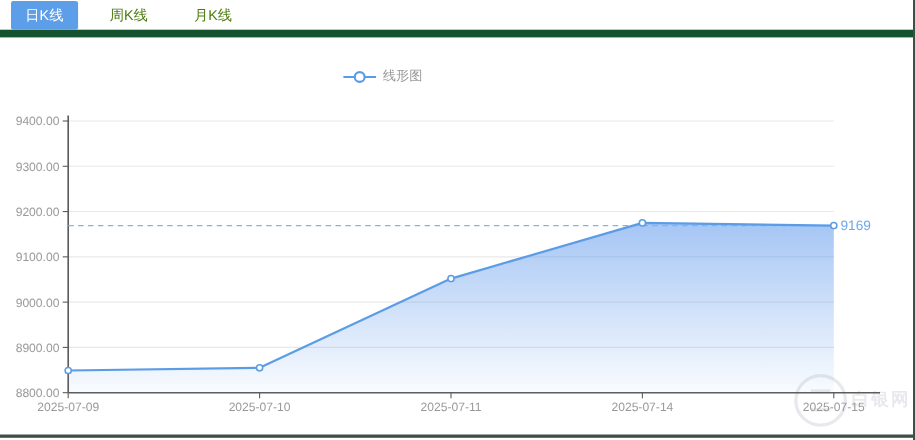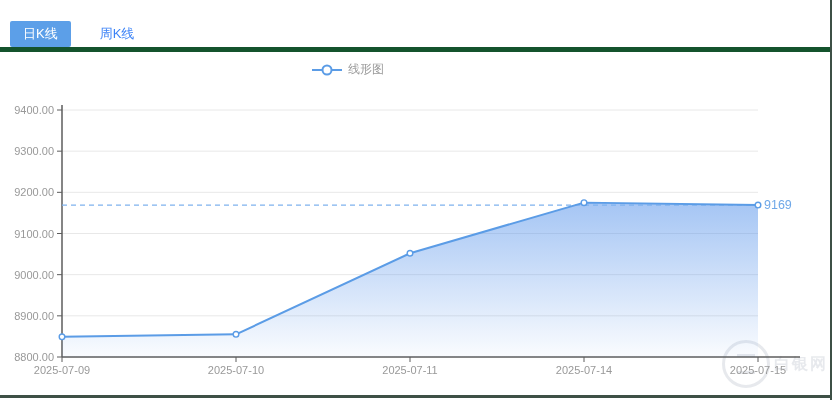--- a/index.html
+++ b/index.html
@@ -1,42 +1,43 @@
 <!DOCTYPE html>
 <html><head>
 <meta charset="utf-8">
 <style>
   html,body{margin:0;padding:0;}
   body{font-family:"Liberation Sans","DejaVu Sans",sans-serif;background:#fff;}
   .stage{position:relative;width:832px;height:400px;background:#ffffff;overflow:hidden;}
   .edge-right{position:absolute;top:0;right:0;width:2px;height:100%;background:#3e5046;}
   .edge-bottom{position:absolute;left:0;bottom:2px;width:100%;height:3px;background:#3e5046;}
-  .tabbar{position:absolute;top:0;left:0;width:830px;height:52px;border-bottom:5px solid #14532d;
+  .tabbar{position:absolute;top:0;left:0;width:830px;height:34px;border-bottom:7px solid #14532d;
           display:flex;align-items:flex-end;padding-left:10px;box-sizing:border-box;background:#fff;}
-  .tab{font-size:13px;color:#3b82f6;padding:6px 13px;margin-right:16px;cursor:pointer;line-height:14px;border-radius:2px;}
+  .tab{font-size:13px;color:#4d7c0f;padding:6px 13px;margin-right:16px;cursor:pointer;line-height:14px;border-radius:2px;}
   .tab.active{background:#5c9fe8;color:#ffffff;}
   .legend{position:absolute;top:61px;left:0;width:696px;display:flex;justify-content:center;align-items:center;gap:6px;}
   .legend-label{font-size:12px;color:#999;}
   .chart-svg{position:absolute;left:0;top:0;width:832px;height:400px;}
   .watermark{position:absolute;right:4px;bottom:12px;display:flex;align-items:center;gap:4px;
              opacity:0.28;pointer-events:none;z-index:0;}
   .wm-circle{width:42px;height:42px;border:3px solid #aab2bf;border-radius:50%;
              display:flex;align-items:center;justify-content:center;}
   .wm-inner{width:18px;height:14px;border-top:3px solid #aab2bf;border-bottom:3px solid #aab2bf;}
   .wm-textcol{display:flex;flex-direction:column;line-height:1;}
   .wm-text{font-size:16px;font-weight:bold;color:#aab2bf;letter-spacing:2px;}
 </style>
 </head>
 <body>
 
 <div class="stage">
 
   <div class="tabbar">
     <div class="tab active">日K线</div>
     <div class="tab">周K线</div>
+    <div class="tab">月K线</div>
   </div>
 
   <div class="legend">
     <svg width="30" height="14">
       <line x1="0" y1="7" x2="30" y2="7" stroke="#5b9ce6" stroke-width="2"></line>
       <circle cx="15" cy="7" r="4.5" fill="#ffffff" stroke="#5b9ce6" stroke-width="2"></circle>
     </svg>
     <span class="legend-label">线形图</span>
   </div>
 

